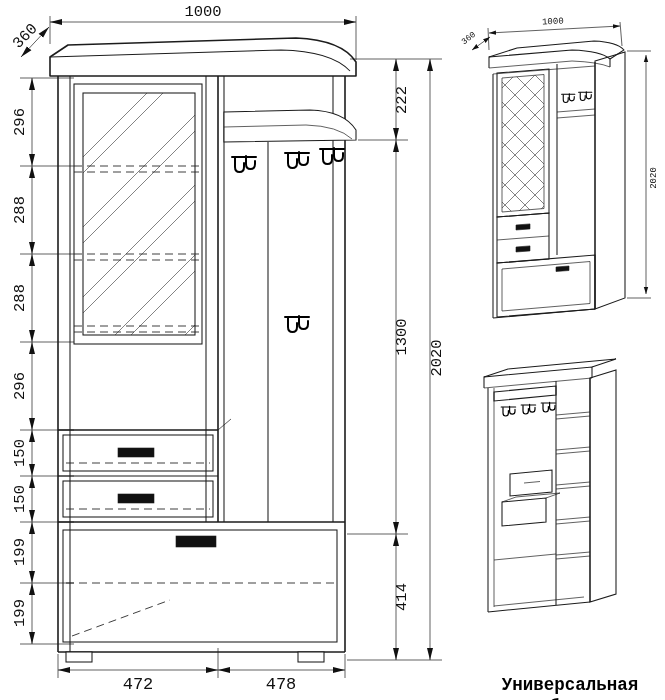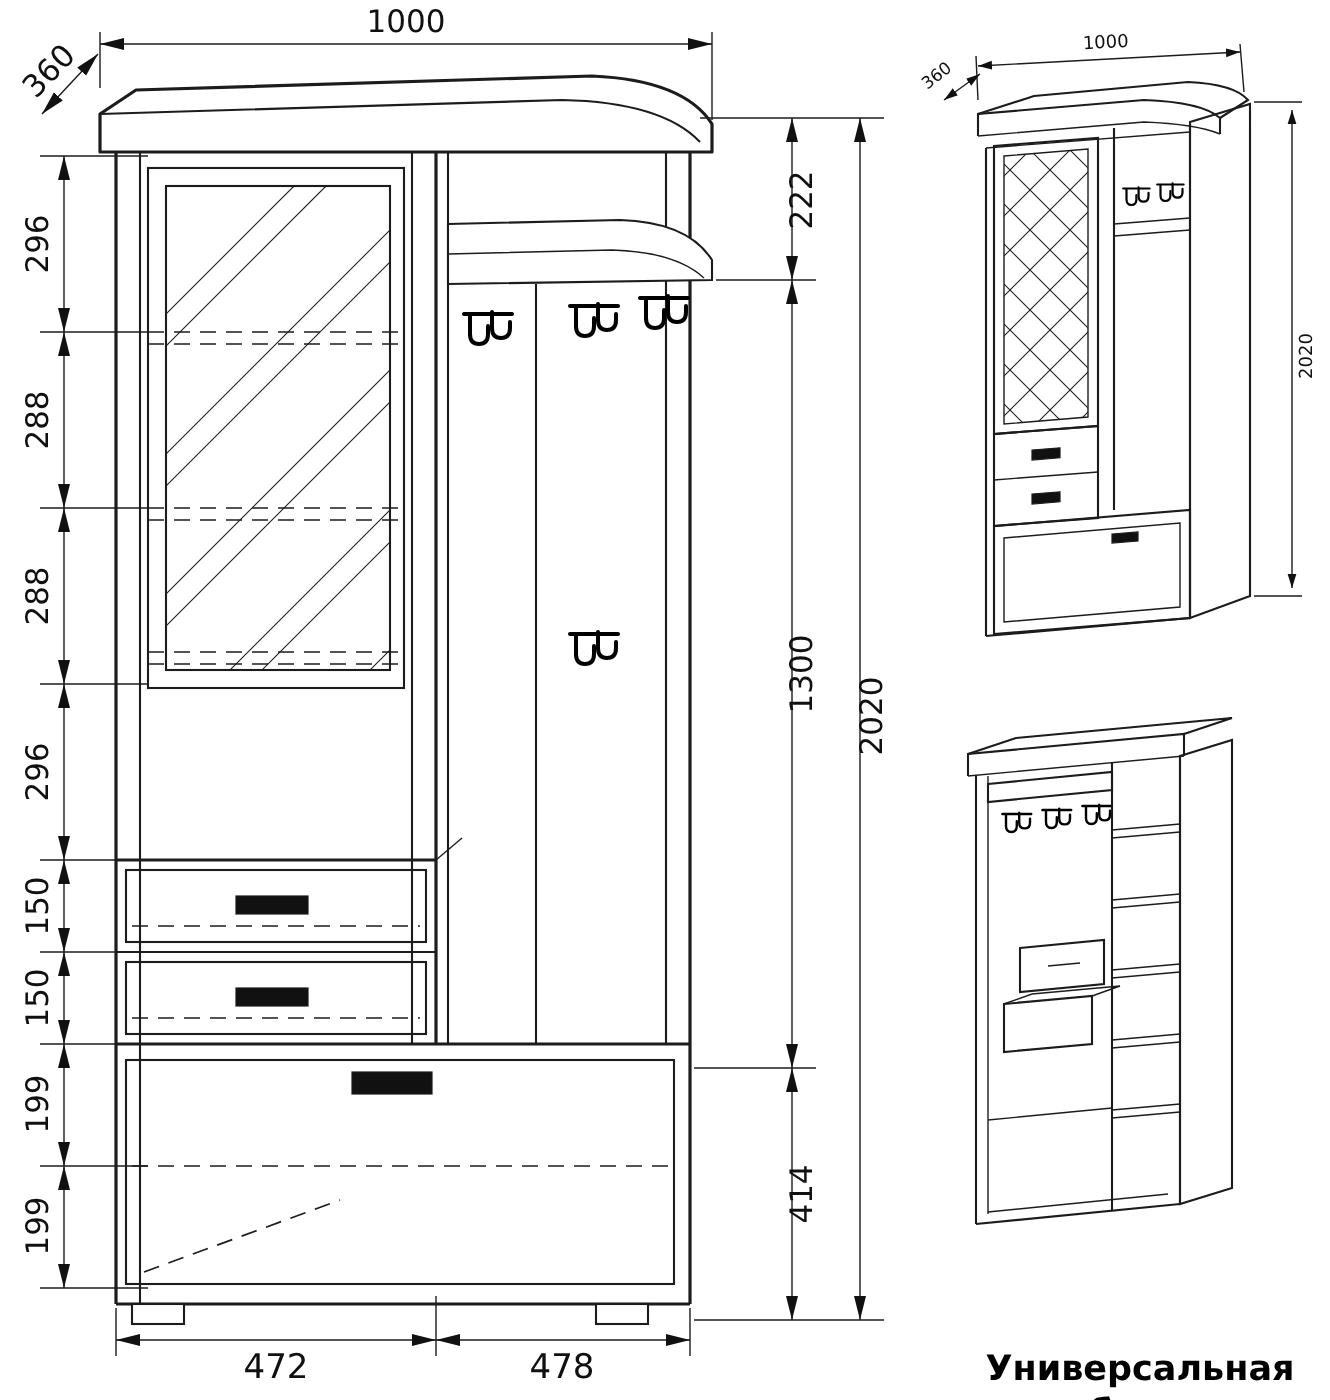--- a/index.html
+++ b/index.html
@@ -1,18 +1,18 @@
 <!DOCTYPE html>
 <html><head>
 <meta charset="utf-8">
 <style>
   html,body{margin:0;padding:0;}
   body{width:665px;height:700px;background:#ffffff;position:relative;
        font-family:"DejaVu Sans", sans-serif;}
-  .stage{position:absolute;inset:0;}
+  .stage{position:absolute;inset:0;font-family:Liberation Mono, monospace;}
   svg{position:absolute;left:0;top:0;}
   
   .ol{stroke:#1c1c1c;stroke-width:1.6;fill:none;stroke-linejoin:round;}
   .ml{stroke:#1c1c1c;stroke-width:1.05;fill:none;}
   .tl{stroke:#1c1c1c;stroke-width:.7;fill:none;}
   .xl{stroke:#1c1c1c;stroke-width:.55;fill:none;}
   .hid{stroke:#1c1c1c;stroke-width:.85;fill:none;stroke-dasharray:8 5;}
   .wf{fill:#ffffff;}
   .blk{fill:#111111;stroke:#1c1c1c;stroke-width:.6;}
   .hook{stroke:#000;stroke-width:2;fill:none;stroke-linecap:round;}

